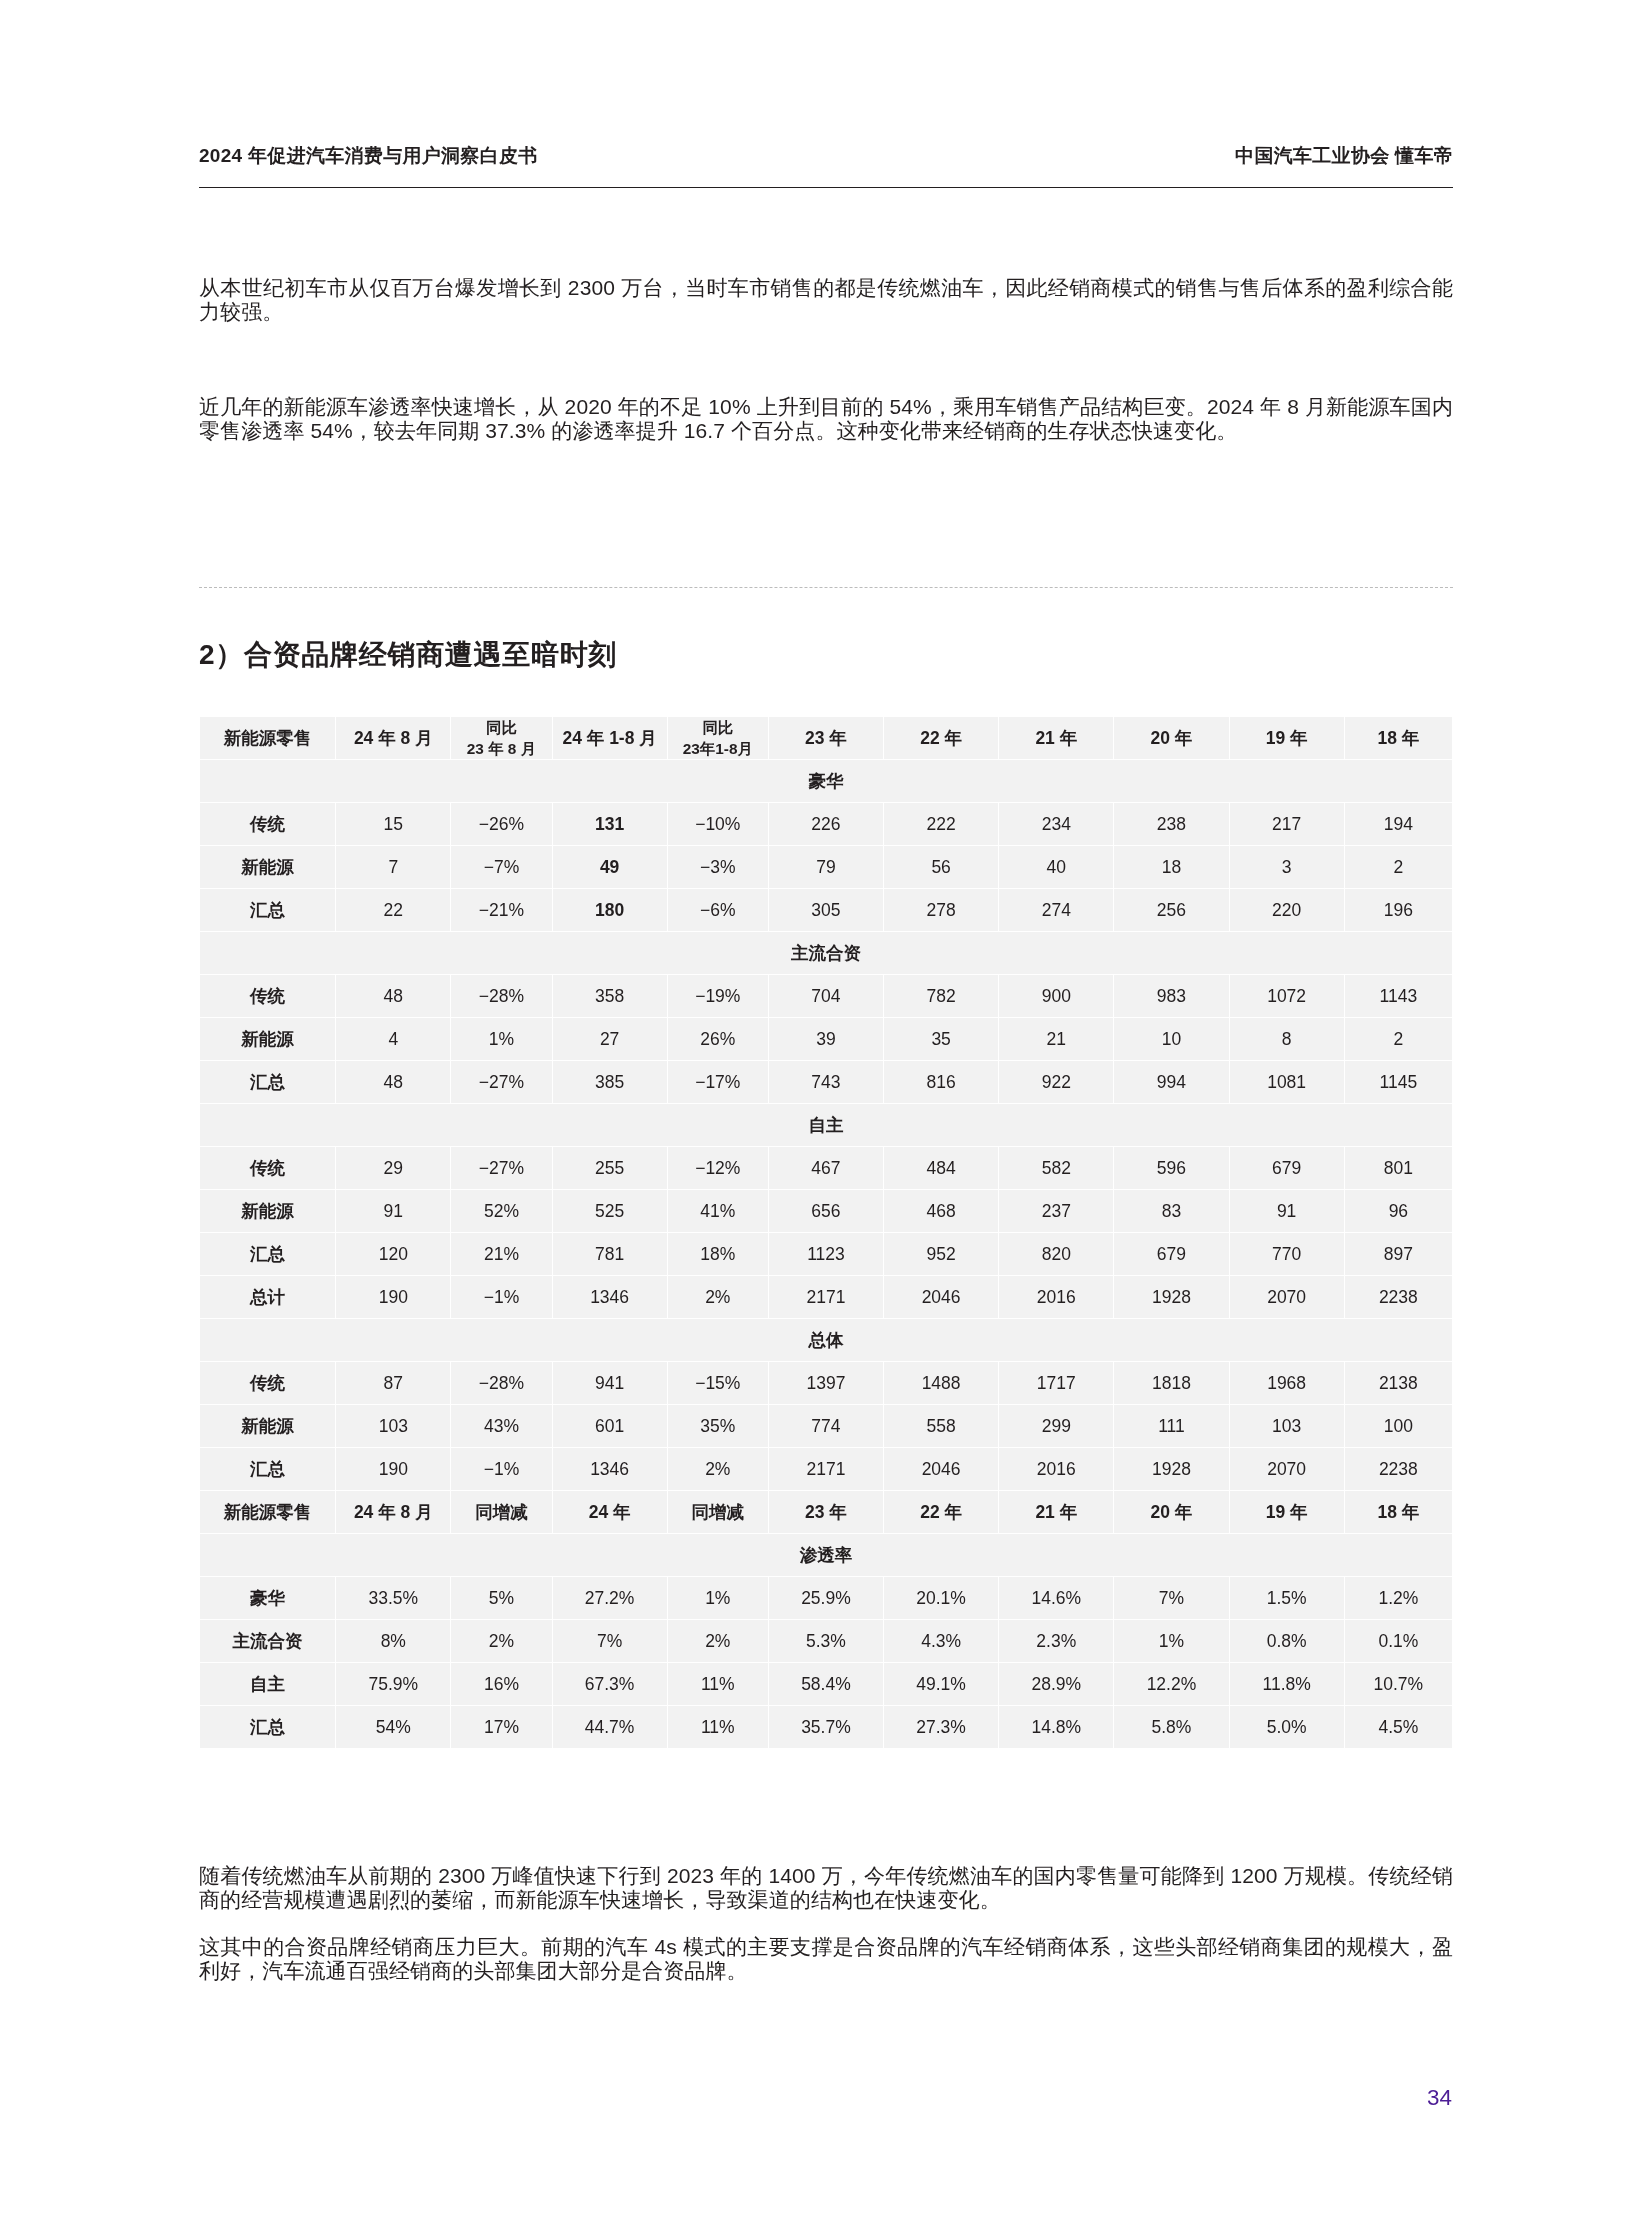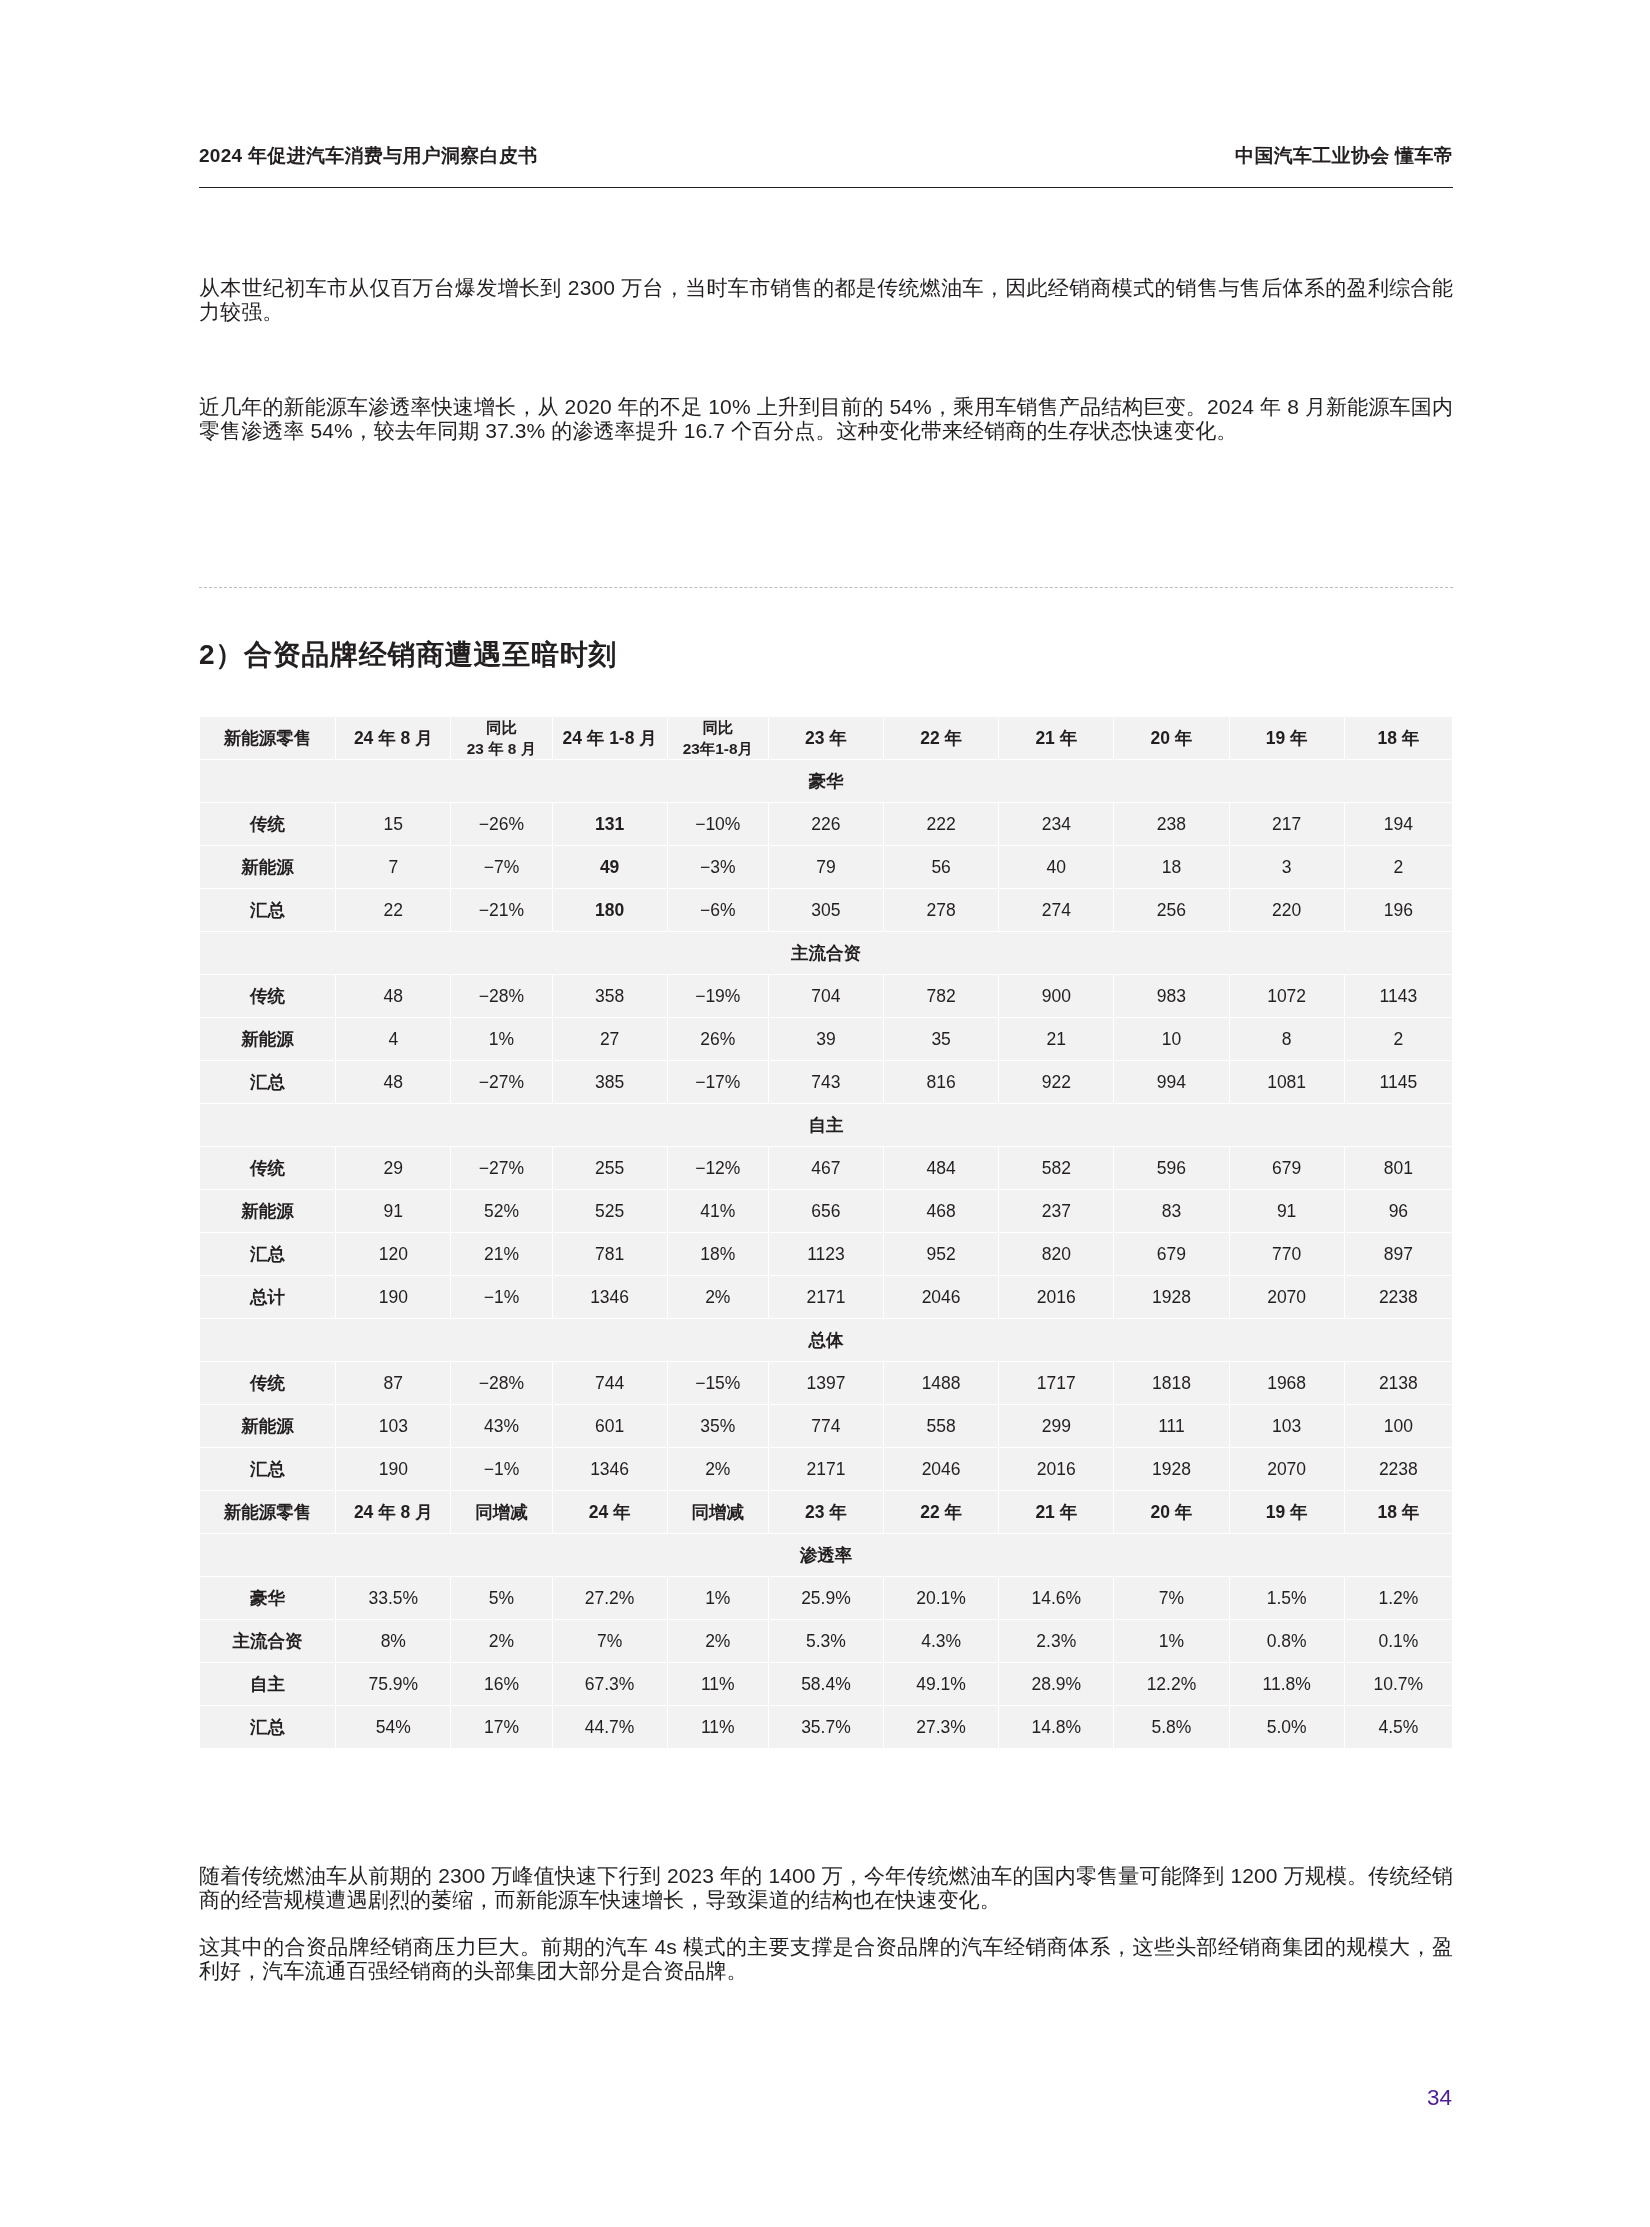--- a/index.html
+++ b/index.html
@@ -404,21 +404,21 @@
           <td>2238</td>
         </tr>
 
         <tr>
           <td class="band-orange" colspan="11">总体</td>
         </tr>
         <tr>
           <td class="lbl-peach">传统</td>
           <td>87</td>
           <td class="alt">−28%</td>
-          <td>744</td>
+          <td>941</td>
           <td class="alt">−15%</td>
           <td>1397</td>
           <td>1488</td>
           <td>1717</td>
           <td>1818</td>
           <td>1968</td>
           <td>2138</td>
         </tr>
         <tr>
           <td class="lbl-peach">新能源</td>

